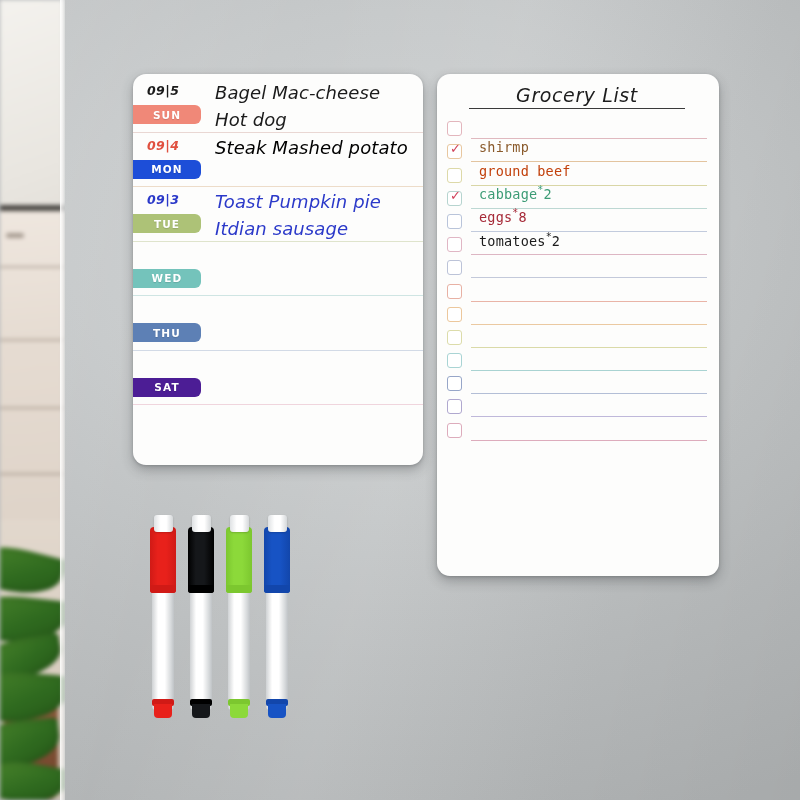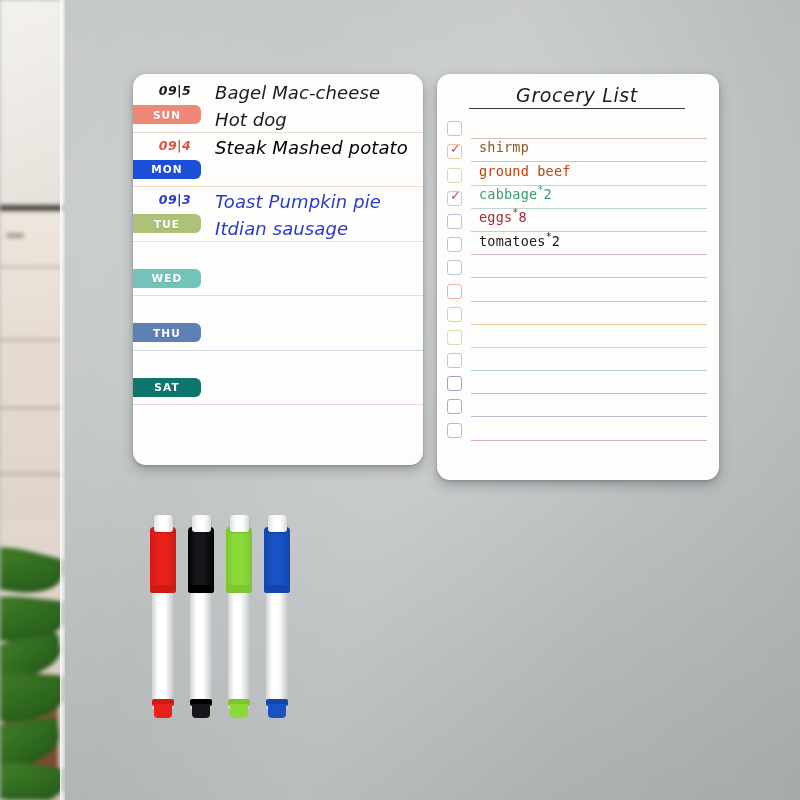--- a/index.html
+++ b/index.html
@@ -166,21 +166,20 @@
     display: flex;
     align-items: center;
     justify-content: center;
     text-shadow: 0 1px 1px rgba(0,0,0,.13);
   }
   .day-date {
     position: absolute;
     left: 14px;
     top: 5px;
     width: 56px;
-    text-align: center;
     font-family: "DejaVu Sans", sans-serif;
     font-size: 12.5px;
     font-weight: bold;
     font-style: italic;
     letter-spacing: .4px;
   }
   .day-entries {
     position: absolute;
     left: 82px;
     top: 2px;
@@ -191,21 +190,21 @@
     line-height: 1.48;
     letter-spacing: .1px;
   }
   .day-entries div { white-space: nowrap; }
 
   
   #grocery {
     left: 437px;
     top: 74px;
     width: 282px;
-    height: 406px;
+    height: 502px;
   }
   .grocery-inner {
     position: relative;
     width: 100%;
     height: 100%;
     padding: 10px 12px 8px 10px;
     box-sizing: border-box;
   }
   .grocery-title {
     text-align: center;
@@ -398,21 +397,21 @@
           <div class="day-tab" style="background: rgb(116, 195, 187);">WED</div>
           <div class="day-entries" style="color: rgb(27, 27, 27);"></div>
           <div class="day-sep" style="background: rgb(207, 229, 227);"></div>
         </div>
         <div class="day-row">
           <div class="day-tab" style="background: rgb(93, 128, 181);">THU</div>
           <div class="day-entries" style="color: rgb(27, 27, 27);"></div>
           <div class="day-sep" style="background: rgb(210, 218, 230);"></div>
         </div>
         <div class="day-row">
-          <div class="day-tab" style="background: #0f766e;">SAT</div>
+          <div class="day-tab" style="background: #4c1d95;">SAT</div>
           <div class="day-entries" style="color: rgb(27, 27, 27);"></div>
           <div class="day-sep" style="background: rgb(240, 213, 221);"></div>
         </div>
       </div>
   </div>
 
   <div class="board" id="grocery">
     <div class="grocery-inner">
       <div class="grocery-title">Grocery List</div>
       <div id="grocery-rows">

